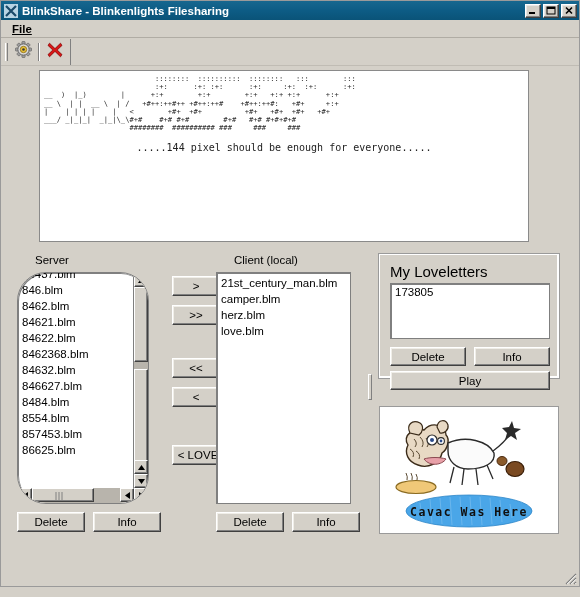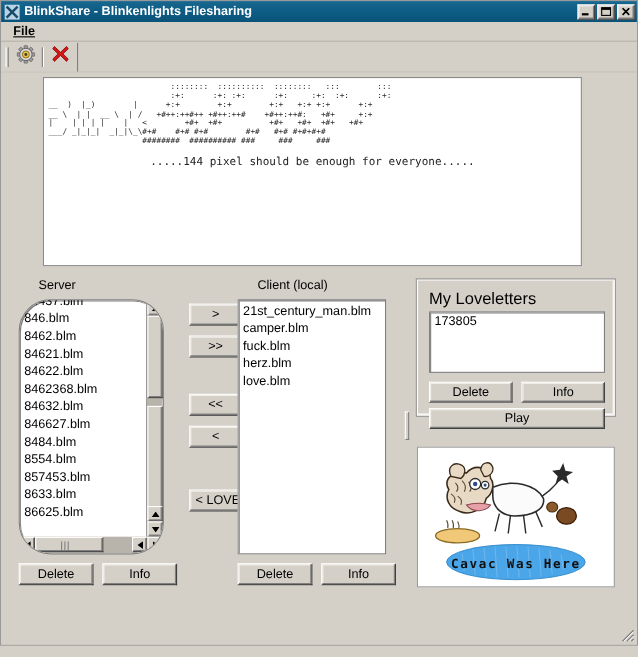--- a/index.html
+++ b/index.html
@@ -399,21 +399,20 @@
                 <div class="list-item">846.blm</div>
                 <div class="list-item">8462.blm</div>
                 <div class="list-item">84621.blm</div>
                 <div class="list-item">84622.blm</div>
                 <div class="list-item">8462368.blm</div>
                 <div class="list-item">84632.blm</div>
                 <div class="list-item">846627.blm</div>
                 <div class="list-item">8484.blm</div>
                 <div class="list-item">8554.blm</div>
                 <div class="list-item">857453.blm</div>
-                <div class="list-item">8633.blm</div>
                 <div class="list-item">86625.blm</div>
               </div>
 
             <div class="vscroll" style="bottom:15px;">
               <div class="sb-track" style="left:0;right:0;top:0;bottom:0;"></div>
               <div class="sb-btn" style="left:0;top:0;width:14px;height:14px;">
                 <svg width="7" height="5" viewBox="0 0 7 5">
                     <path d="M3.5 0 L7 5 L0 5 Z" fill="#000"></path>
                   </svg>
               </div>
@@ -469,21 +468,20 @@
             <button class="btn">&lt;</button>
             <div class="xfer-gap" style="height:29px;"></div>
             <button class="btn" style="width:52px;">&lt; LOVE</button>
           </div>
 
           <div class="col-label" style="position:absolute;left:207px;top:0;">Client (local)</div>
           <div class="listbox" style="position:absolute;left:207px;top:18px;width:135px;height:232px;text-decoration:underline;">
             <div class="list-items" id="client-items" style="top:2px;">
                 <div class="list-item">21st_century_man.blm</div>
                 <div class="list-item">camper.blm</div>
-                <div class="list-item">fuck.blm</div>
                 <div class="list-item">herz.blm</div>
                 <div class="list-item">love.blm</div>
               </div>
           </div>
 
           <div class="bottom-btns" style="left:207px;top:258px;">
             <button class="btn">Delete</button>
             <button class="btn">Info</button>
           </div>
         </div>

